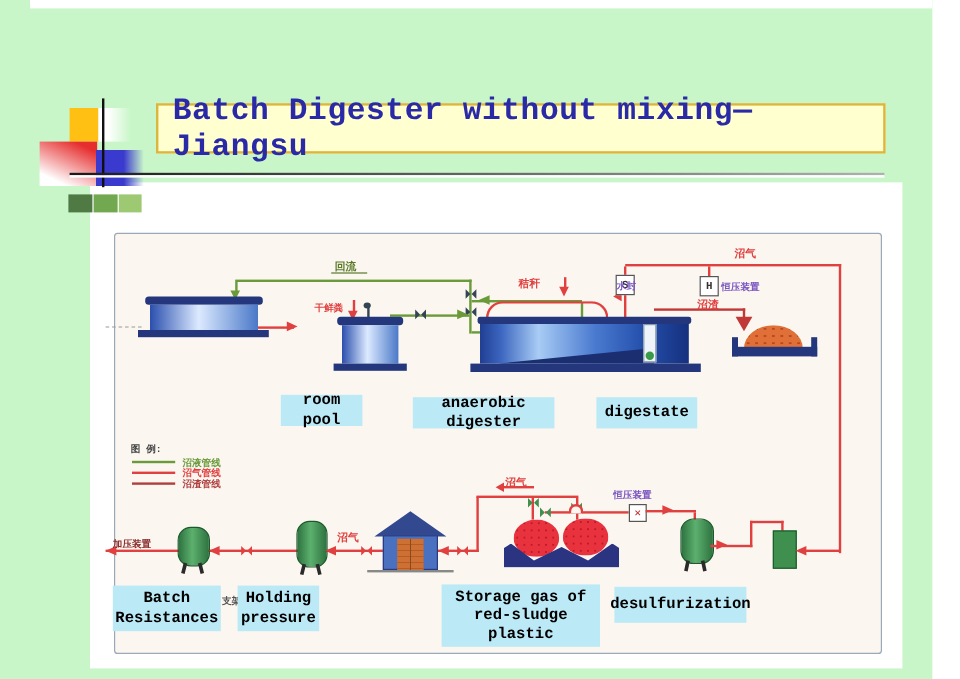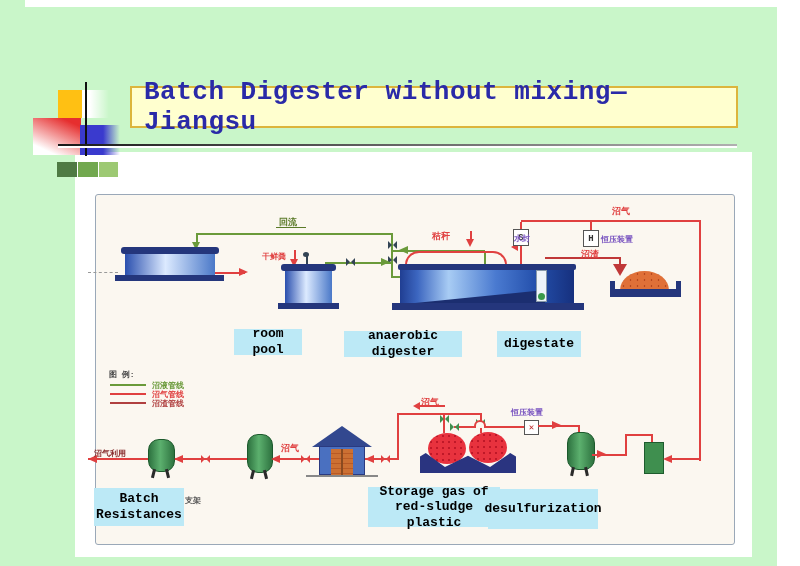--- a/index.html
+++ b/index.html
@@ -133,21 +133,21 @@
   <div class="abs cn" style="left:109px;top:369px;color:#444;font-size:8px">图 例:</div>
   <div class="abs" style="left:110px;top:384px;width:36px;height:2px;background:#6a9a3a"></div>
   <div class="abs cn" style="left:152px;top:380px;color:#6a9a3a;font-size:8px">沼液管线</div>
   <div class="abs" style="left:110px;top:393px;width:36px;height:2px;background:#e04040"></div>
   <div class="abs cn" style="left:152px;top:389px;color:#e04040;font-size:8px">沼气管线</div>
   <div class="abs" style="left:110px;top:402px;width:36px;height:2px;background:#b04040"></div>
   <div class="abs cn" style="left:152px;top:398px;color:#b04040;font-size:8px">沼渣管线</div>
 
   <div class="abs hl" style="left:88px;top:458px;width:311px;color:#e04040"></div>
   <div class="abs aL" style="left:88px;top:455px;color:#e04040"></div>
-  <div class="abs cn" style="left:94px;top:448px;color:#8a3030;font-size:8px">沼气利用</div>
+  <div class="abs cn" style="left:94px;top:448px;color:#8a3030;font-size:8px">加压装置</div>
 
   <div class="abs cap" style="left:148px;top:439px;width:25px;height:31px"></div>
   <div class="abs leg" style="left:152px;top:469px;transform:rotate(14deg)"></div>
   <div class="abs leg" style="left:166px;top:469px;transform:rotate(-14deg)"></div>
   <div class="abs aL" style="left:174px;top:455px;color:#e04040"></div>
   <div class="abs vv" style="left:201px;top:455px;color:#e04040"></div>
 
   <div class="abs cap" style="left:247px;top:434px;width:24px;height:37px"></div>
   <div class="abs leg" style="left:251px;top:470px;transform:rotate(14deg)"></div>
   <div class="abs leg" style="left:264px;top:470px;transform:rotate(-14deg)"></div>
@@ -193,21 +193,24 @@
   <div class="abs hl" style="left:625px;top:434px;width:28px;color:#e04040"></div>
   <div class="abs vl" style="left:651px;top:434px;height:9px;color:#e04040"></div>
   <div class="abs" style="left:644px;top:442px;width:20px;height:32px;background:#3f8f4f;border:1px solid #1e5c2e;box-sizing:border-box"></div>
   <div class="abs aL" style="left:663px;top:455px;color:#e04040"></div>
   <div class="abs hl" style="left:668px;top:458px;width:32px;color:#e04040"></div>
 
   <div class="abs cyan" style="left:94px;top:488px;width:90px;height:38px">
       <span>Batch Resistances</span>
     </div>
   <div class="abs cn" style="left:185px;top:495px;color:#555;font-size:8px">支架</div>
-  <div class="abs cyan" style="left:368px;top:487px;width:132px;height:40px">
+  <div class="abs cyan" style="left:198px;top:488px;width:68px;height:38px">
+      <span>Holding pressure</span>
+    </div>
+  <div class="abs cyan" style="left:368px;top:487px;width:132px;height:52px">
       <span>Storage gas of red-sludge plastic</span>
     </div>
-  <div class="abs cyan" style="left:488px;top:489px;width:110px;height:40px">
+  <div class="abs cyan" style="left:512px;top:489px;width:110px;height:30px">
       <span>desulfurization</span>
     </div>
 
 
 </div>
 
 </body></html>

